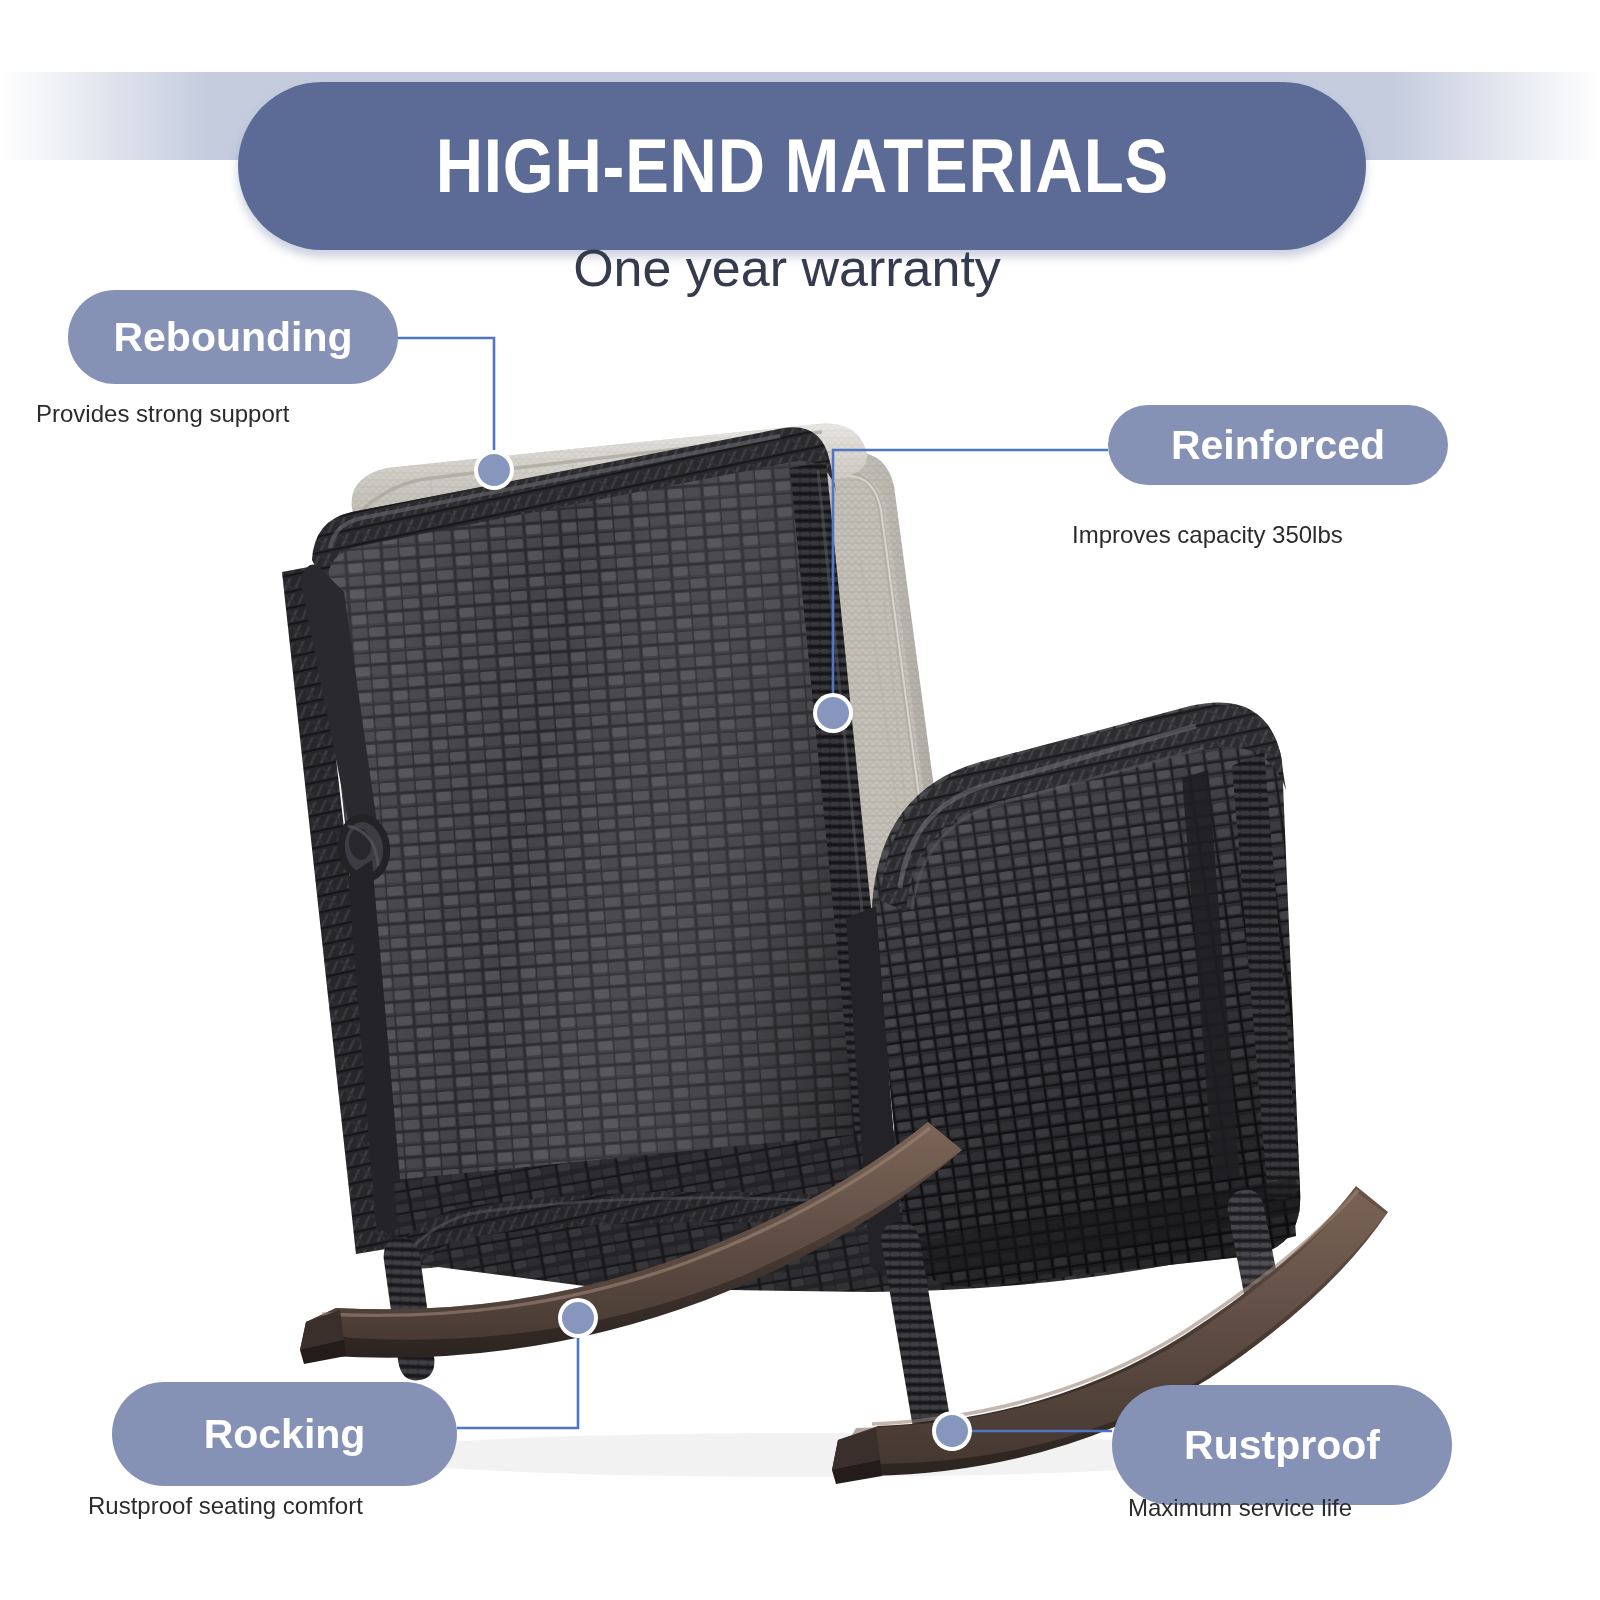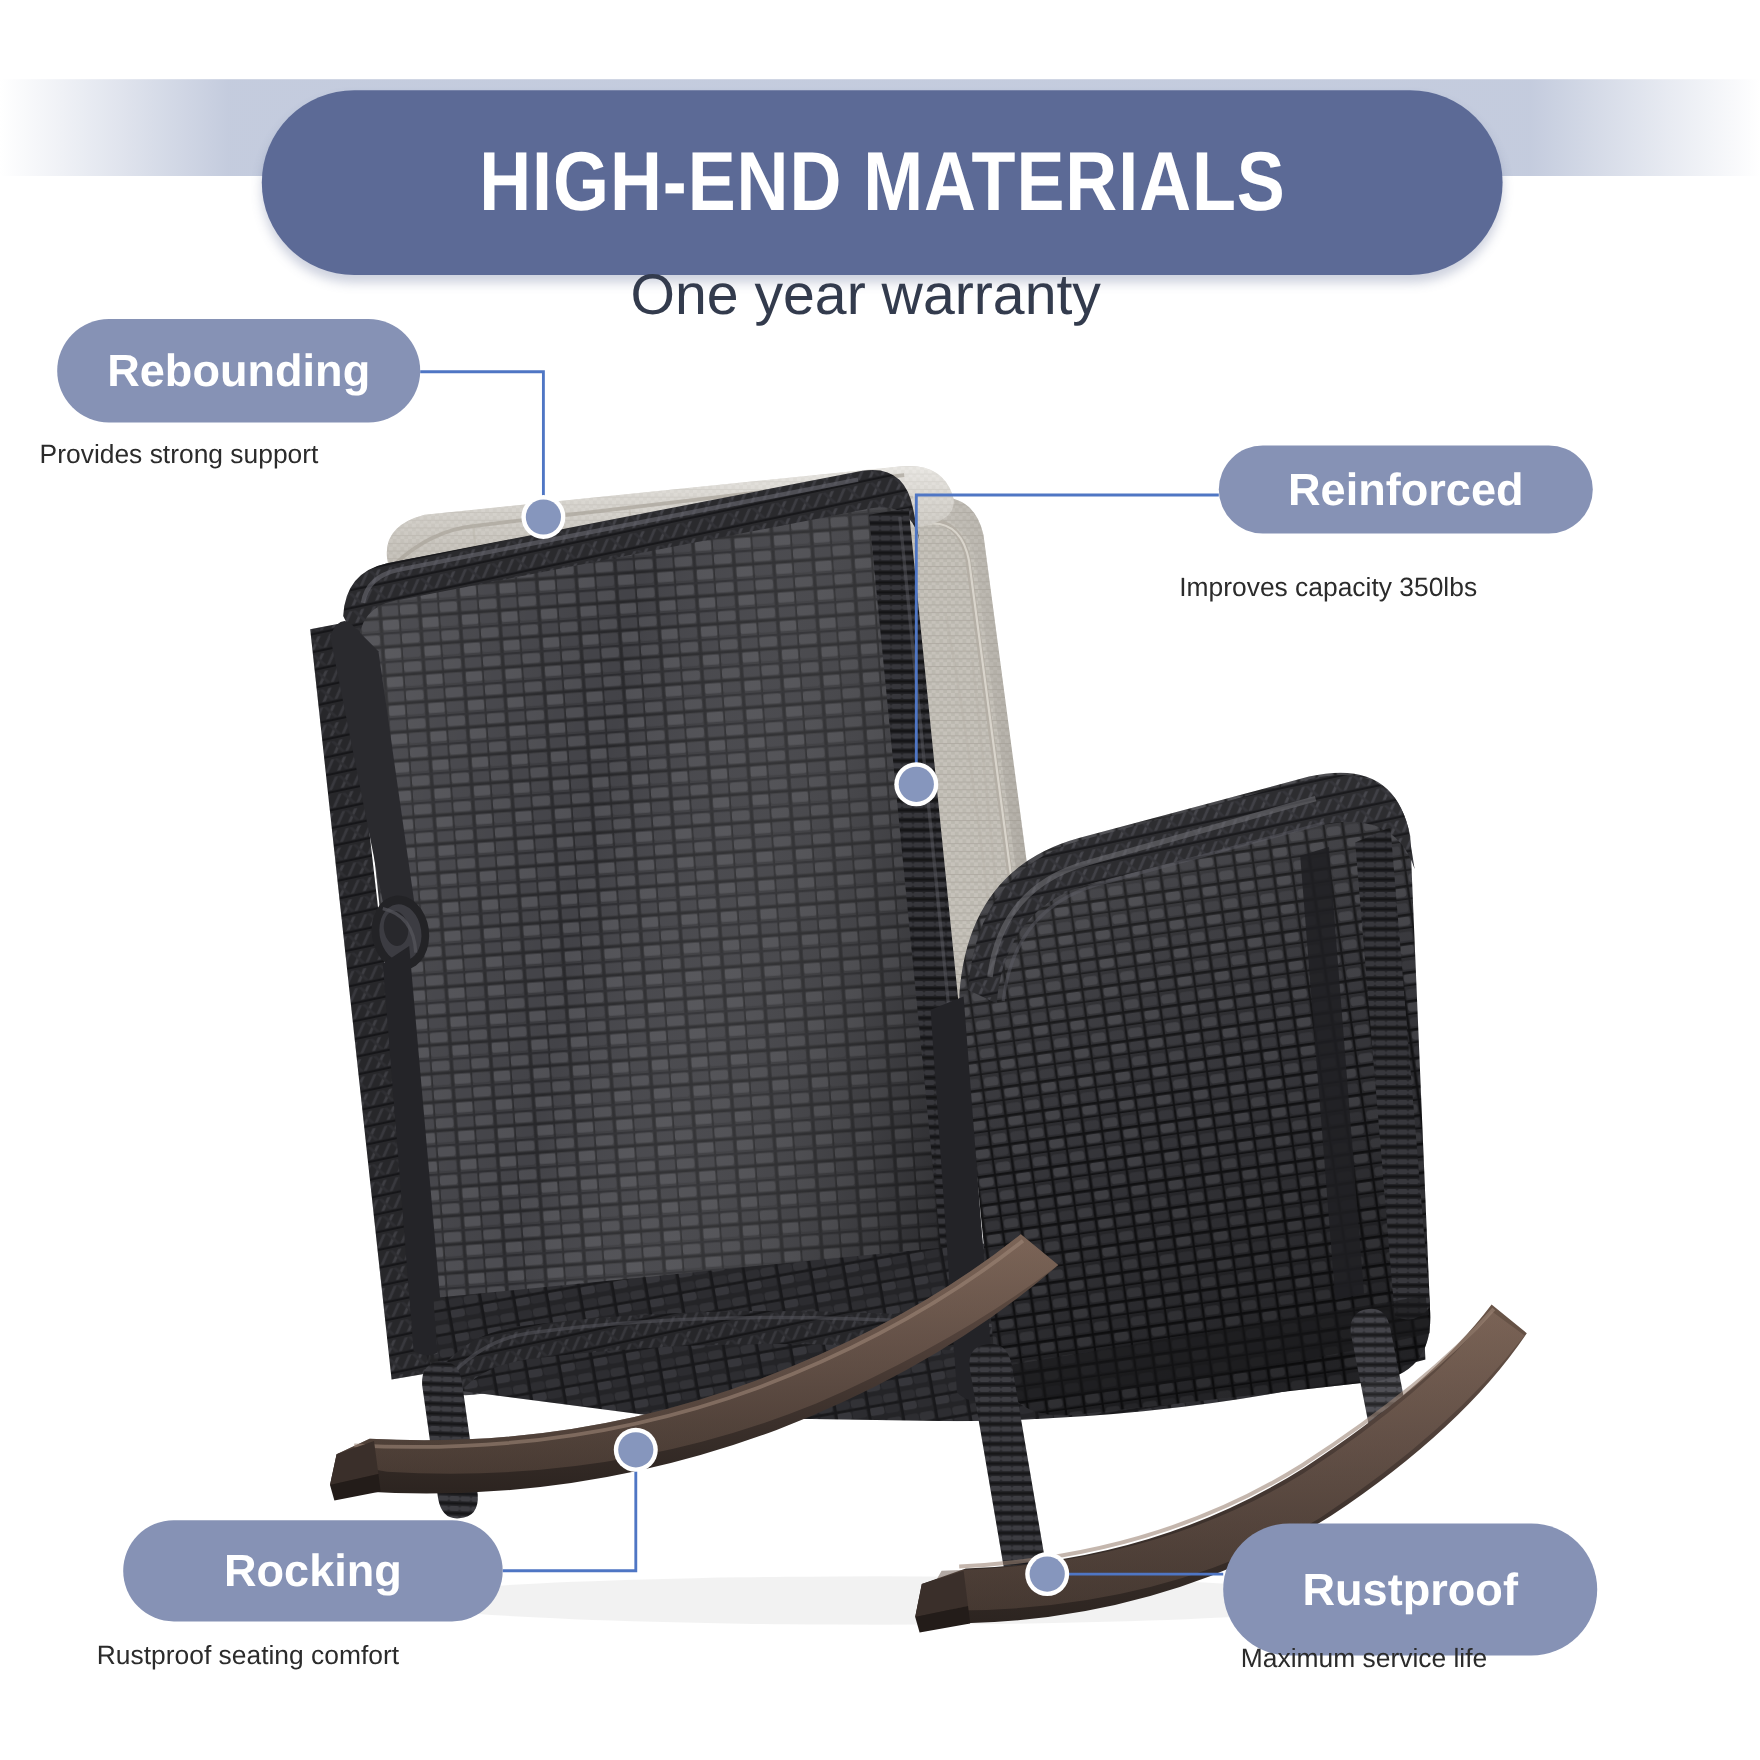--- a/index.html
+++ b/index.html
@@ -63,23 +63,23 @@
     border-radius: 999px;
     display: flex;
     align-items: center;
     justify-content: center;
     color: #ffffff;
     font-weight: bold;
     font-size: 41px;
     z-index: 30;
     white-space: nowrap;
   }
-  .pill-rebounding { left: 52px;   top: 290px;  width: 330px; height: 94px; }
+  .pill-rebounding { left: 68px;   top: 290px;  width: 330px; height: 94px; }
   .pill-reinforced { left: 1108px; top: 405px;  width: 340px; height: 80px; }
-  .pill-rocking    { left: 112px;  top: 1382px; width: 345px; height: 92px; }
+  .pill-rocking    { left: 112px;  top: 1382px; width: 345px; height: 104px; }
   .pill-rustproof  { left: 1112px; top: 1385px; width: 340px; height: 120px; text-align: center; }
 
   
   .caption {
     position: absolute;
     font-size: 24px;
     color: #2b2b2b;
     white-space: nowrap;
     z-index: 30;
   }

